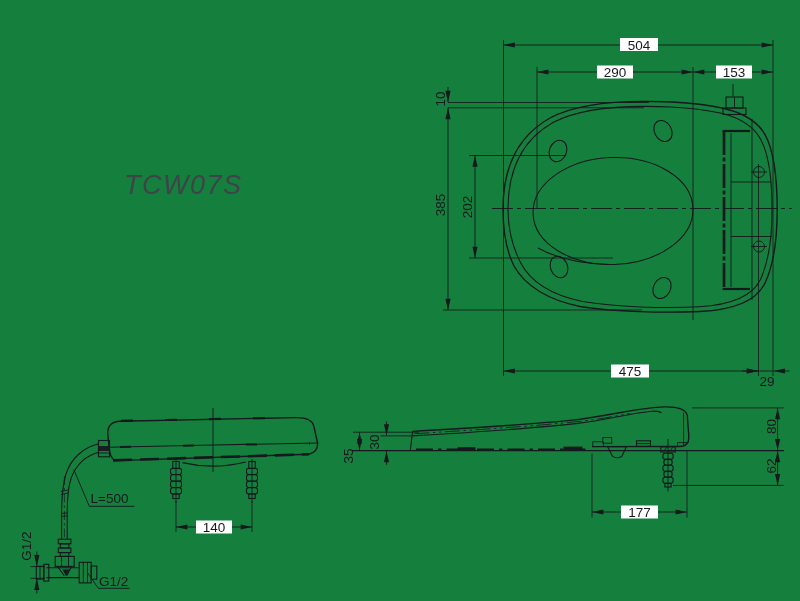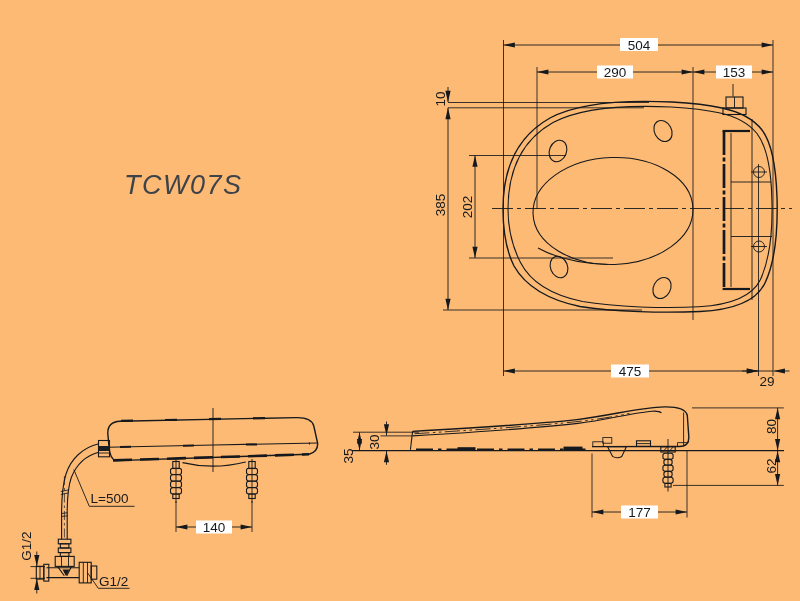--- a/index.html
+++ b/index.html
@@ -1,16 +1,16 @@
 <!DOCTYPE html>
 <html><head>
 <meta charset="utf-8">
 <style>
   html,body{margin:0;padding:0;background:#ffffff;}
-  #canvas{position:relative;width:800px;height:601px;background:#fdba74;overflow:hidden;
+  #canvas{position:relative;width:800px;height:601px;background:#15803d;overflow:hidden;
           font-family:"Liberation Sans",sans-serif;}
   svg{position:absolute;left:0;top:0;}
   svg text{fill:#15181c;font-family:"Liberation Sans",sans-serif;font-size:13.5px;}
   .tl{stroke:#15181c;stroke-width:0.9;fill:none;}
   .xl{stroke:#15181c;stroke-width:0.85;fill:none;}
   .ol{stroke:#15181c;stroke-width:1.4;fill:none;}
   .ol2{stroke:#15181c;stroke-width:1.1;fill:none;}
   .bg{fill:#ffffff;}
   .model{font-size:27px;font-style:italic;letter-spacing:1.5px;fill:#3e434a;}
 </style>

